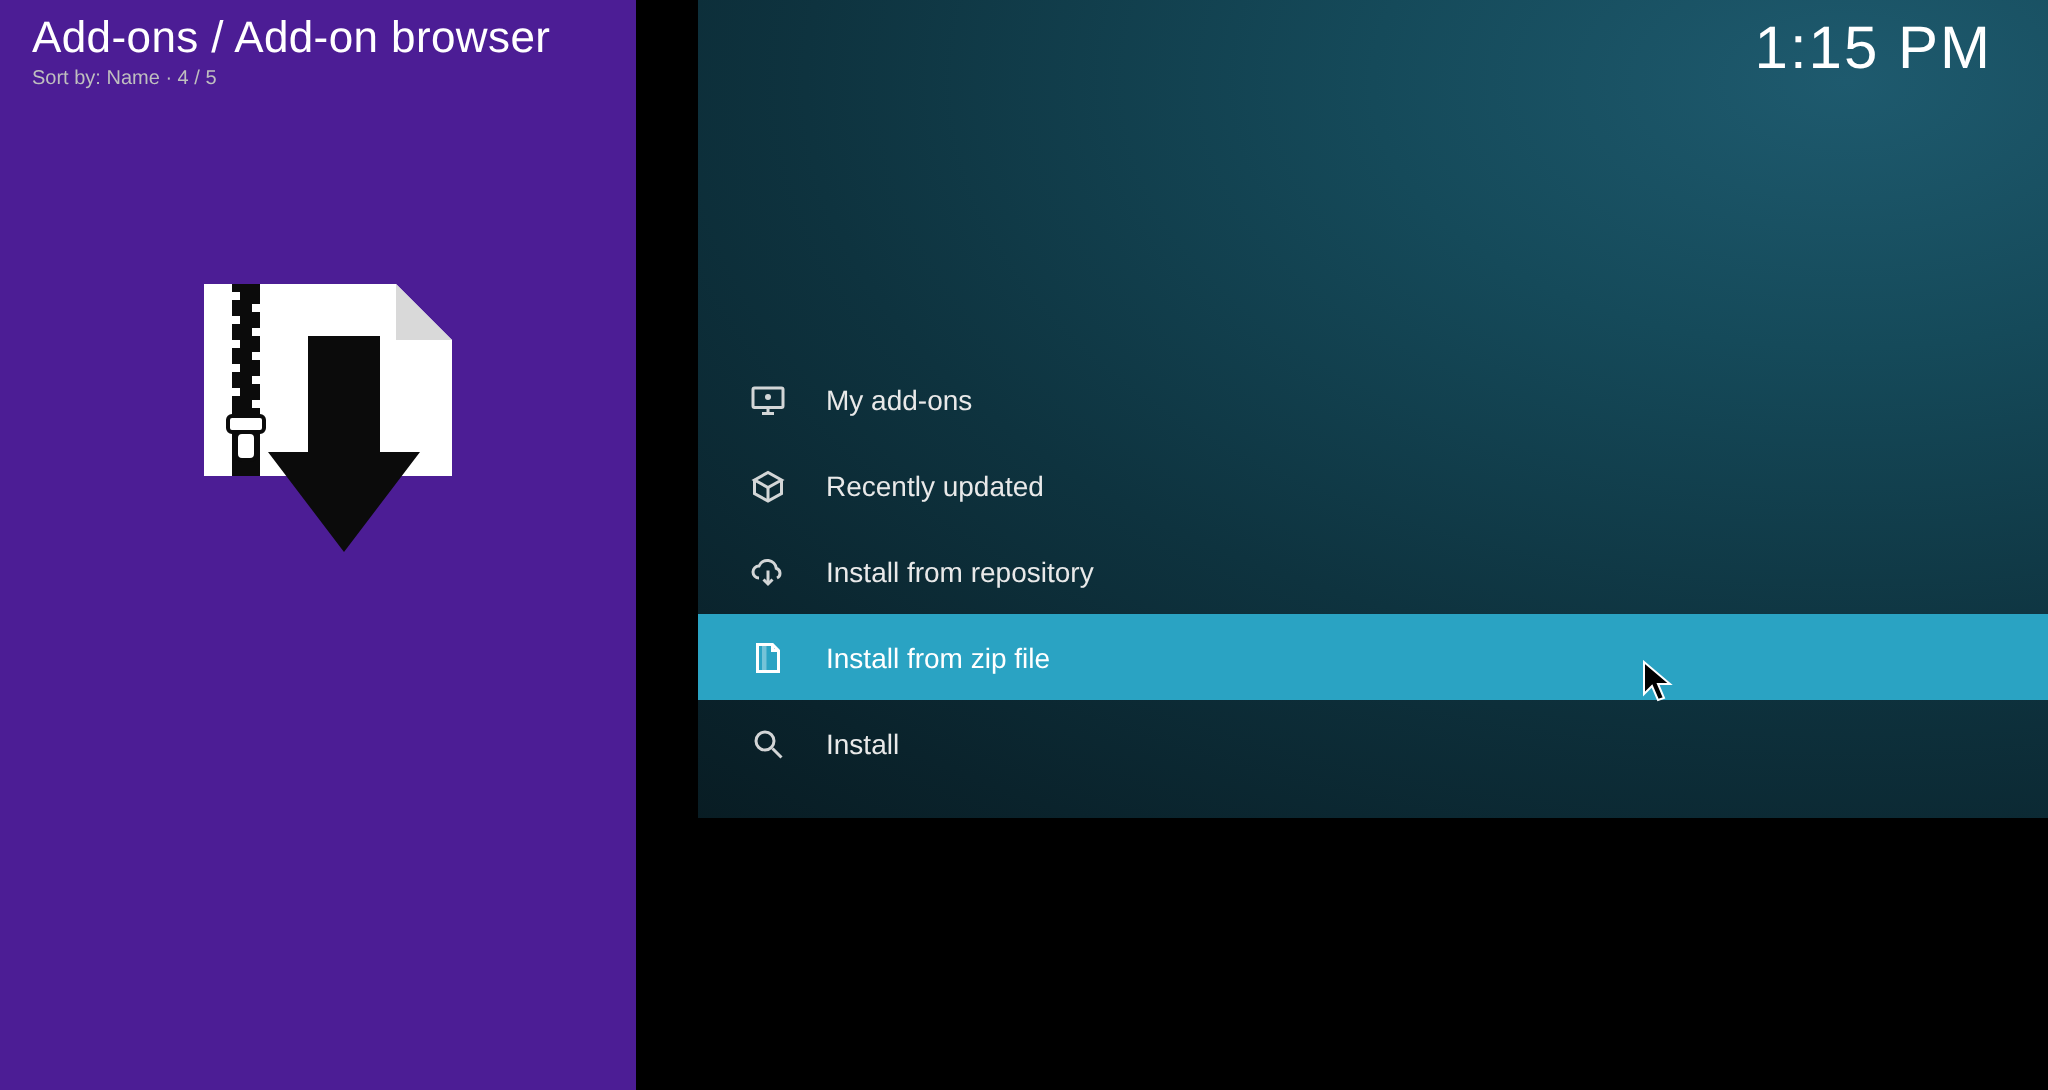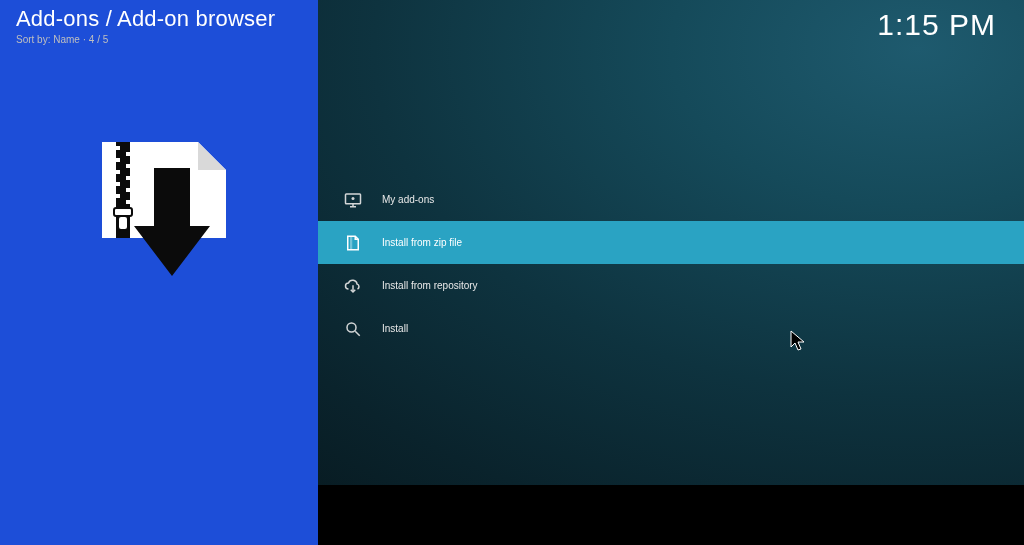--- a/index.html
+++ b/index.html
@@ -1,29 +1,30 @@
 <!DOCTYPE html>
 <html><head>
 <meta charset="utf-8">
 <style>
   * { margin: 0; padding: 0; box-sizing: border-box; }
   html, body { width: 1024px; height: 545px; overflow: hidden; font-family: Arial, Helvetica, sans-serif; }
   body { display: flex; background: #000; color: #fff; }
   .sidebar {
     width: 318px;
     height: 545px;
-    background: #1d4ed8;
+    background: #4c1d95;
     position: relative;
     flex: 0 0 318px;
   }
   .main {
     flex: 1;
-    height: 485px;
+    height: 409px;
     background: radial-gradient(ellipse 140% 130% at 85% 10%, #1e5a6e 0%, #154a5a 25%, #0e333f 55%, #0a232c 80%, #07181e 100%);
     position: relative;
+    margin-left: 31px;
   }
   .breadcrumb {
     position: absolute;
     top: 6px;
     left: 16px;
     font-size: 22px;
     font-weight: 400;
     color: #ffffff;
     letter-spacing: 0.2px;
   }
@@ -54,21 +55,21 @@
     position: absolute;
     top: 178px;
     left: 0;
     right: 0;
   }
   .menu-item {
     display: flex;
     align-items: center;
     height: 43px;
     padding-left: 22px;
-    font-size: 10px;
+    font-size: 14px;
     color: #e9e9e9;
     cursor: pointer;
   }
   .menu-item .icon {
     width: 26px;
     display: flex;
     align-items: center;
     justify-content: center;
     margin-right: 16px;
     opacity: 0.9;
@@ -141,41 +142,51 @@
         <svg width="18" height="18" viewBox="0 0 24 24" fill="none" stroke="#e9e9e9" stroke-width="2">
           <rect x="2" y="4" width="20" height="13" rx="1"></rect>
           <line x1="8" y1="21" x2="16" y2="21"></line>
           <line x1="12" y1="17" x2="12" y2="21"></line>
           <circle cx="12" cy="10" r="2" fill="#e9e9e9" stroke="none"></circle>
         </svg>
       </span>
       <span>My add-ons</span>
     </div>
 
+    <div class="menu-item">
+      <span class="icon">
+        <svg width="18" height="18" viewBox="0 0 24 24" fill="none" stroke="#e9e9e9" stroke-width="2">
+          <path d="M3 8 L12 3 L21 8 L12 13 Z"></path>
+          <path d="M3 8 V17 L12 22 L21 17 V8"></path>
+          <path d="M12 13 V22"></path>
+        </svg>
+      </span>
+      <span>Recently updated</span>
+    </div>
+
+    <div class="menu-item">
+      <span class="icon">
+        <svg width="18" height="18" viewBox="0 0 24 24" fill="none" stroke="#e9e9e9" stroke-width="2">
+          <path d="M6 16 a4 4 0 0 1 0-8 a6 6 0 0 1 11.5 1.5 A3.5 3.5 0 0 1 18 16"></path>
+          <path d="M12 11 V20"></path>
+          <path d="M9 17 L12 20 L15 17"></path>
+        </svg>
+      </span>
+      <span>Install from repository</span>
+    </div>
 
     <div class="menu-item selected">
       <span class="icon">
         <svg width="18" height="18" viewBox="0 0 24 24" fill="none" stroke="#ffffff" stroke-width="2">
           <path d="M5 3 H15 L19 7 V21 H5 Z"></path>
           <rect x="8" y="3" width="3" height="18" fill="#ffffff" stroke="none" opacity="0.35"></rect>
           <path d="M15 3 V7 H19"></path>
         </svg>
       </span>
       <span>Install from zip file</span>
-    </div>
-
-    <div class="menu-item">
-      <span class="icon">
-        <svg width="18" height="18" viewBox="0 0 24 24" fill="none" stroke="#e9e9e9" stroke-width="2">
-          <path d="M6 16 a4 4 0 0 1 0-8 a6 6 0 0 1 11.5 1.5 A3.5 3.5 0 0 1 18 16"></path>
-          <path d="M12 11 V20"></path>
-          <path d="M9 17 L12 20 L15 17"></path>
-        </svg>
-      </span>
-      <span>Install from repository</span>
     </div>
 
     <div class="menu-item">
       <span class="icon">
         <svg width="18" height="18" viewBox="0 0 24 24" fill="none" stroke="#e9e9e9" stroke-width="2">
           <circle cx="10" cy="10" r="6"></circle>
           <line x1="15" y1="15" x2="21" y2="21"></line>
         </svg>
       </span>
       <span>Install</span>

